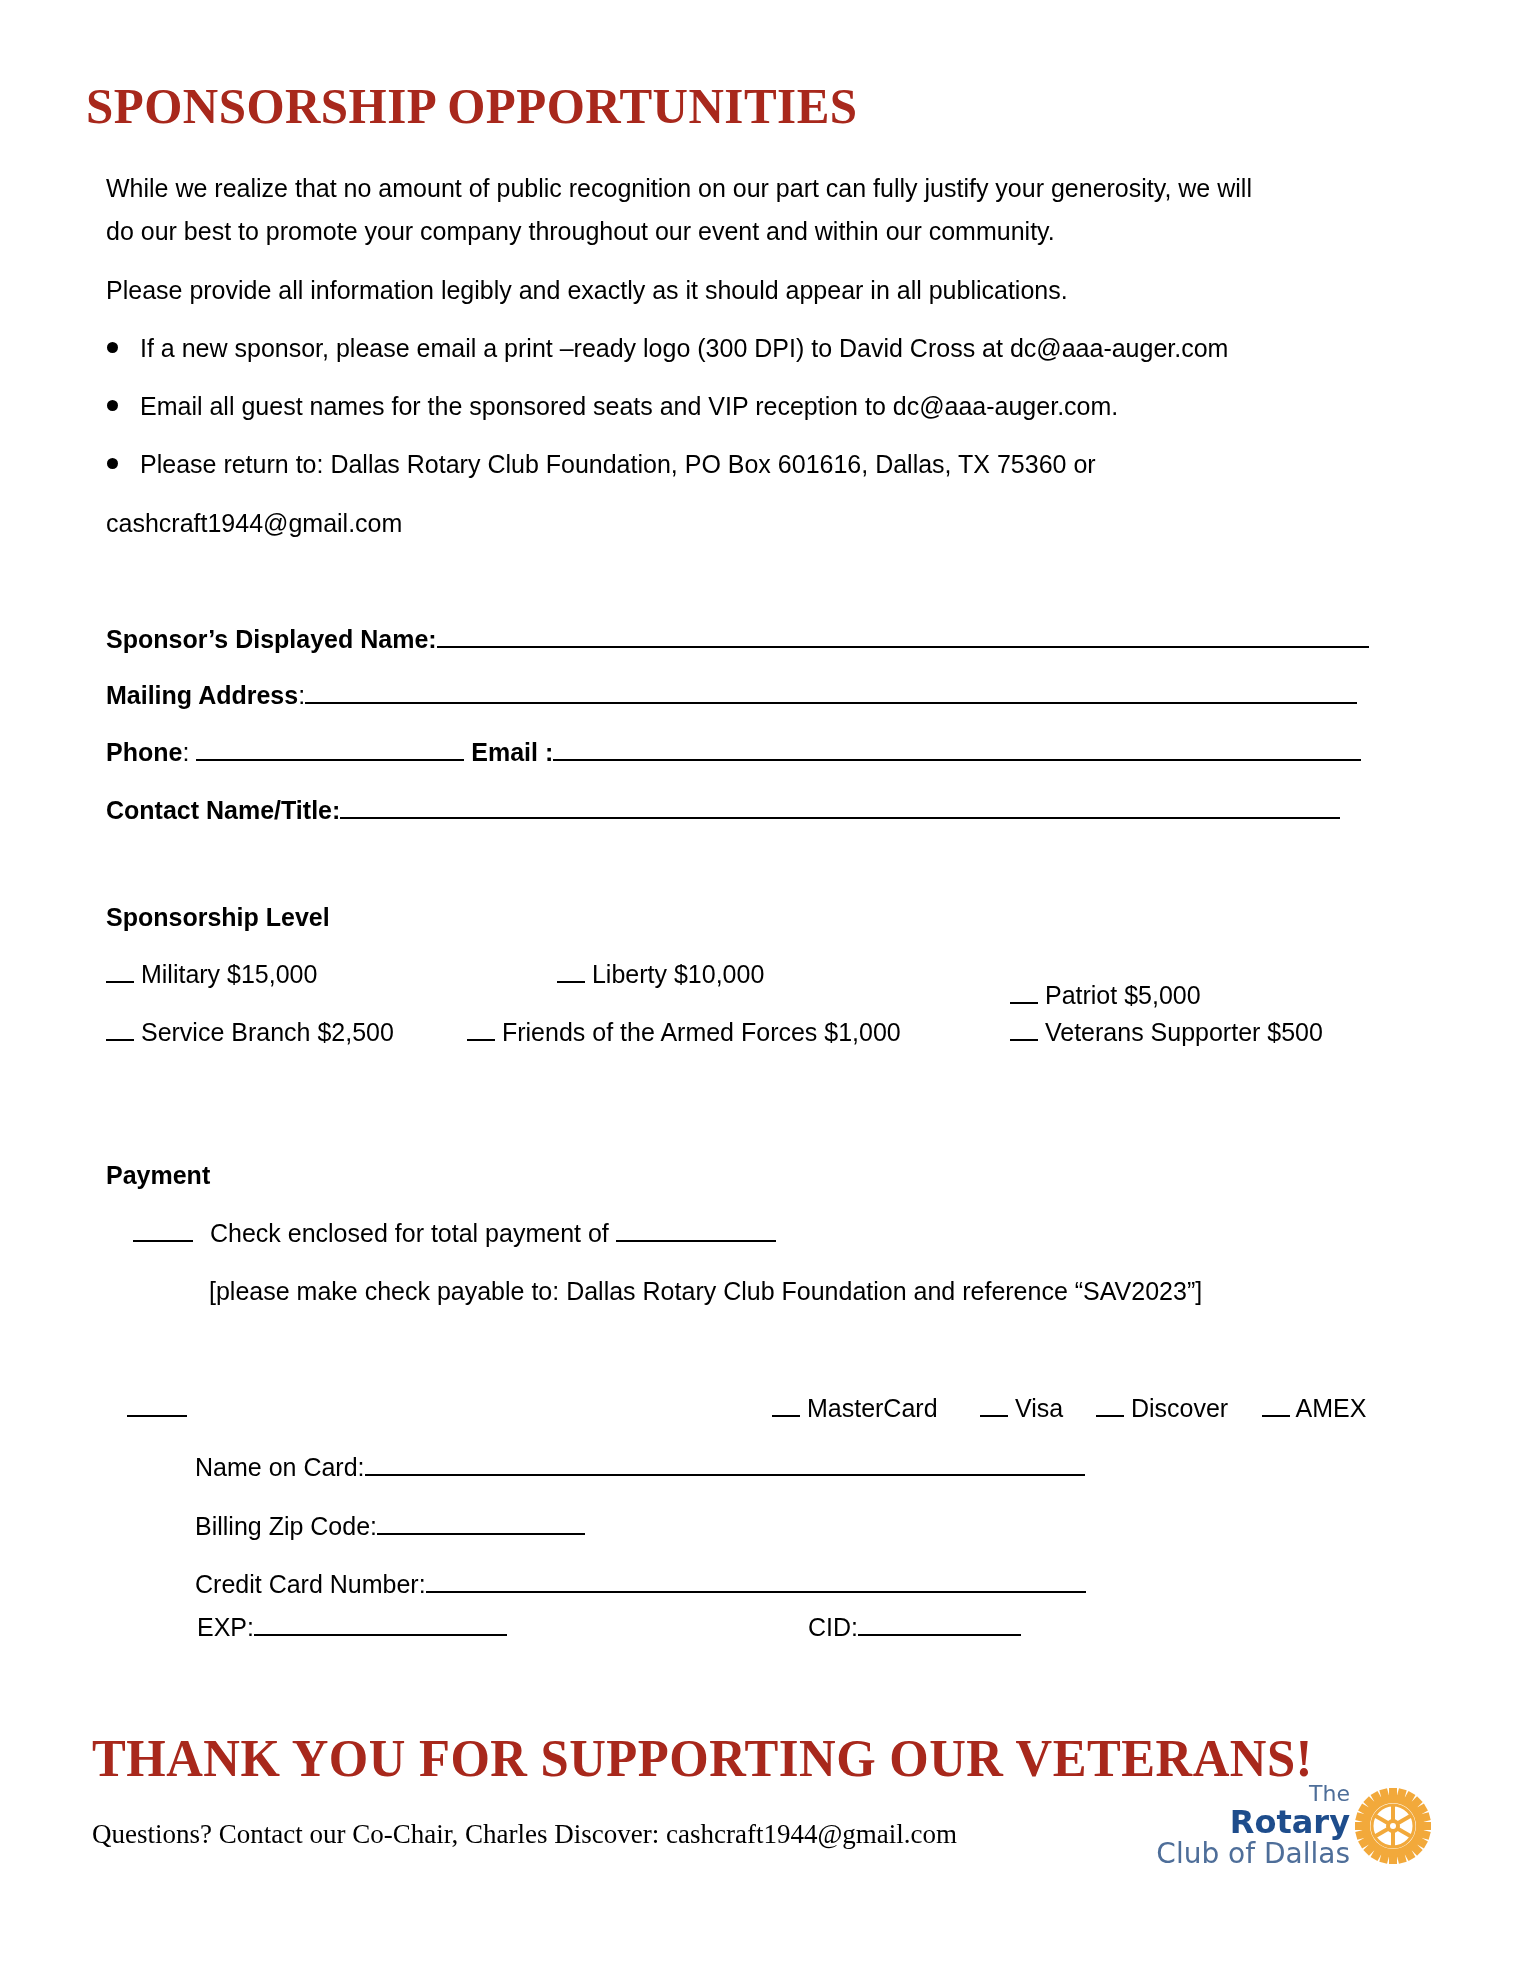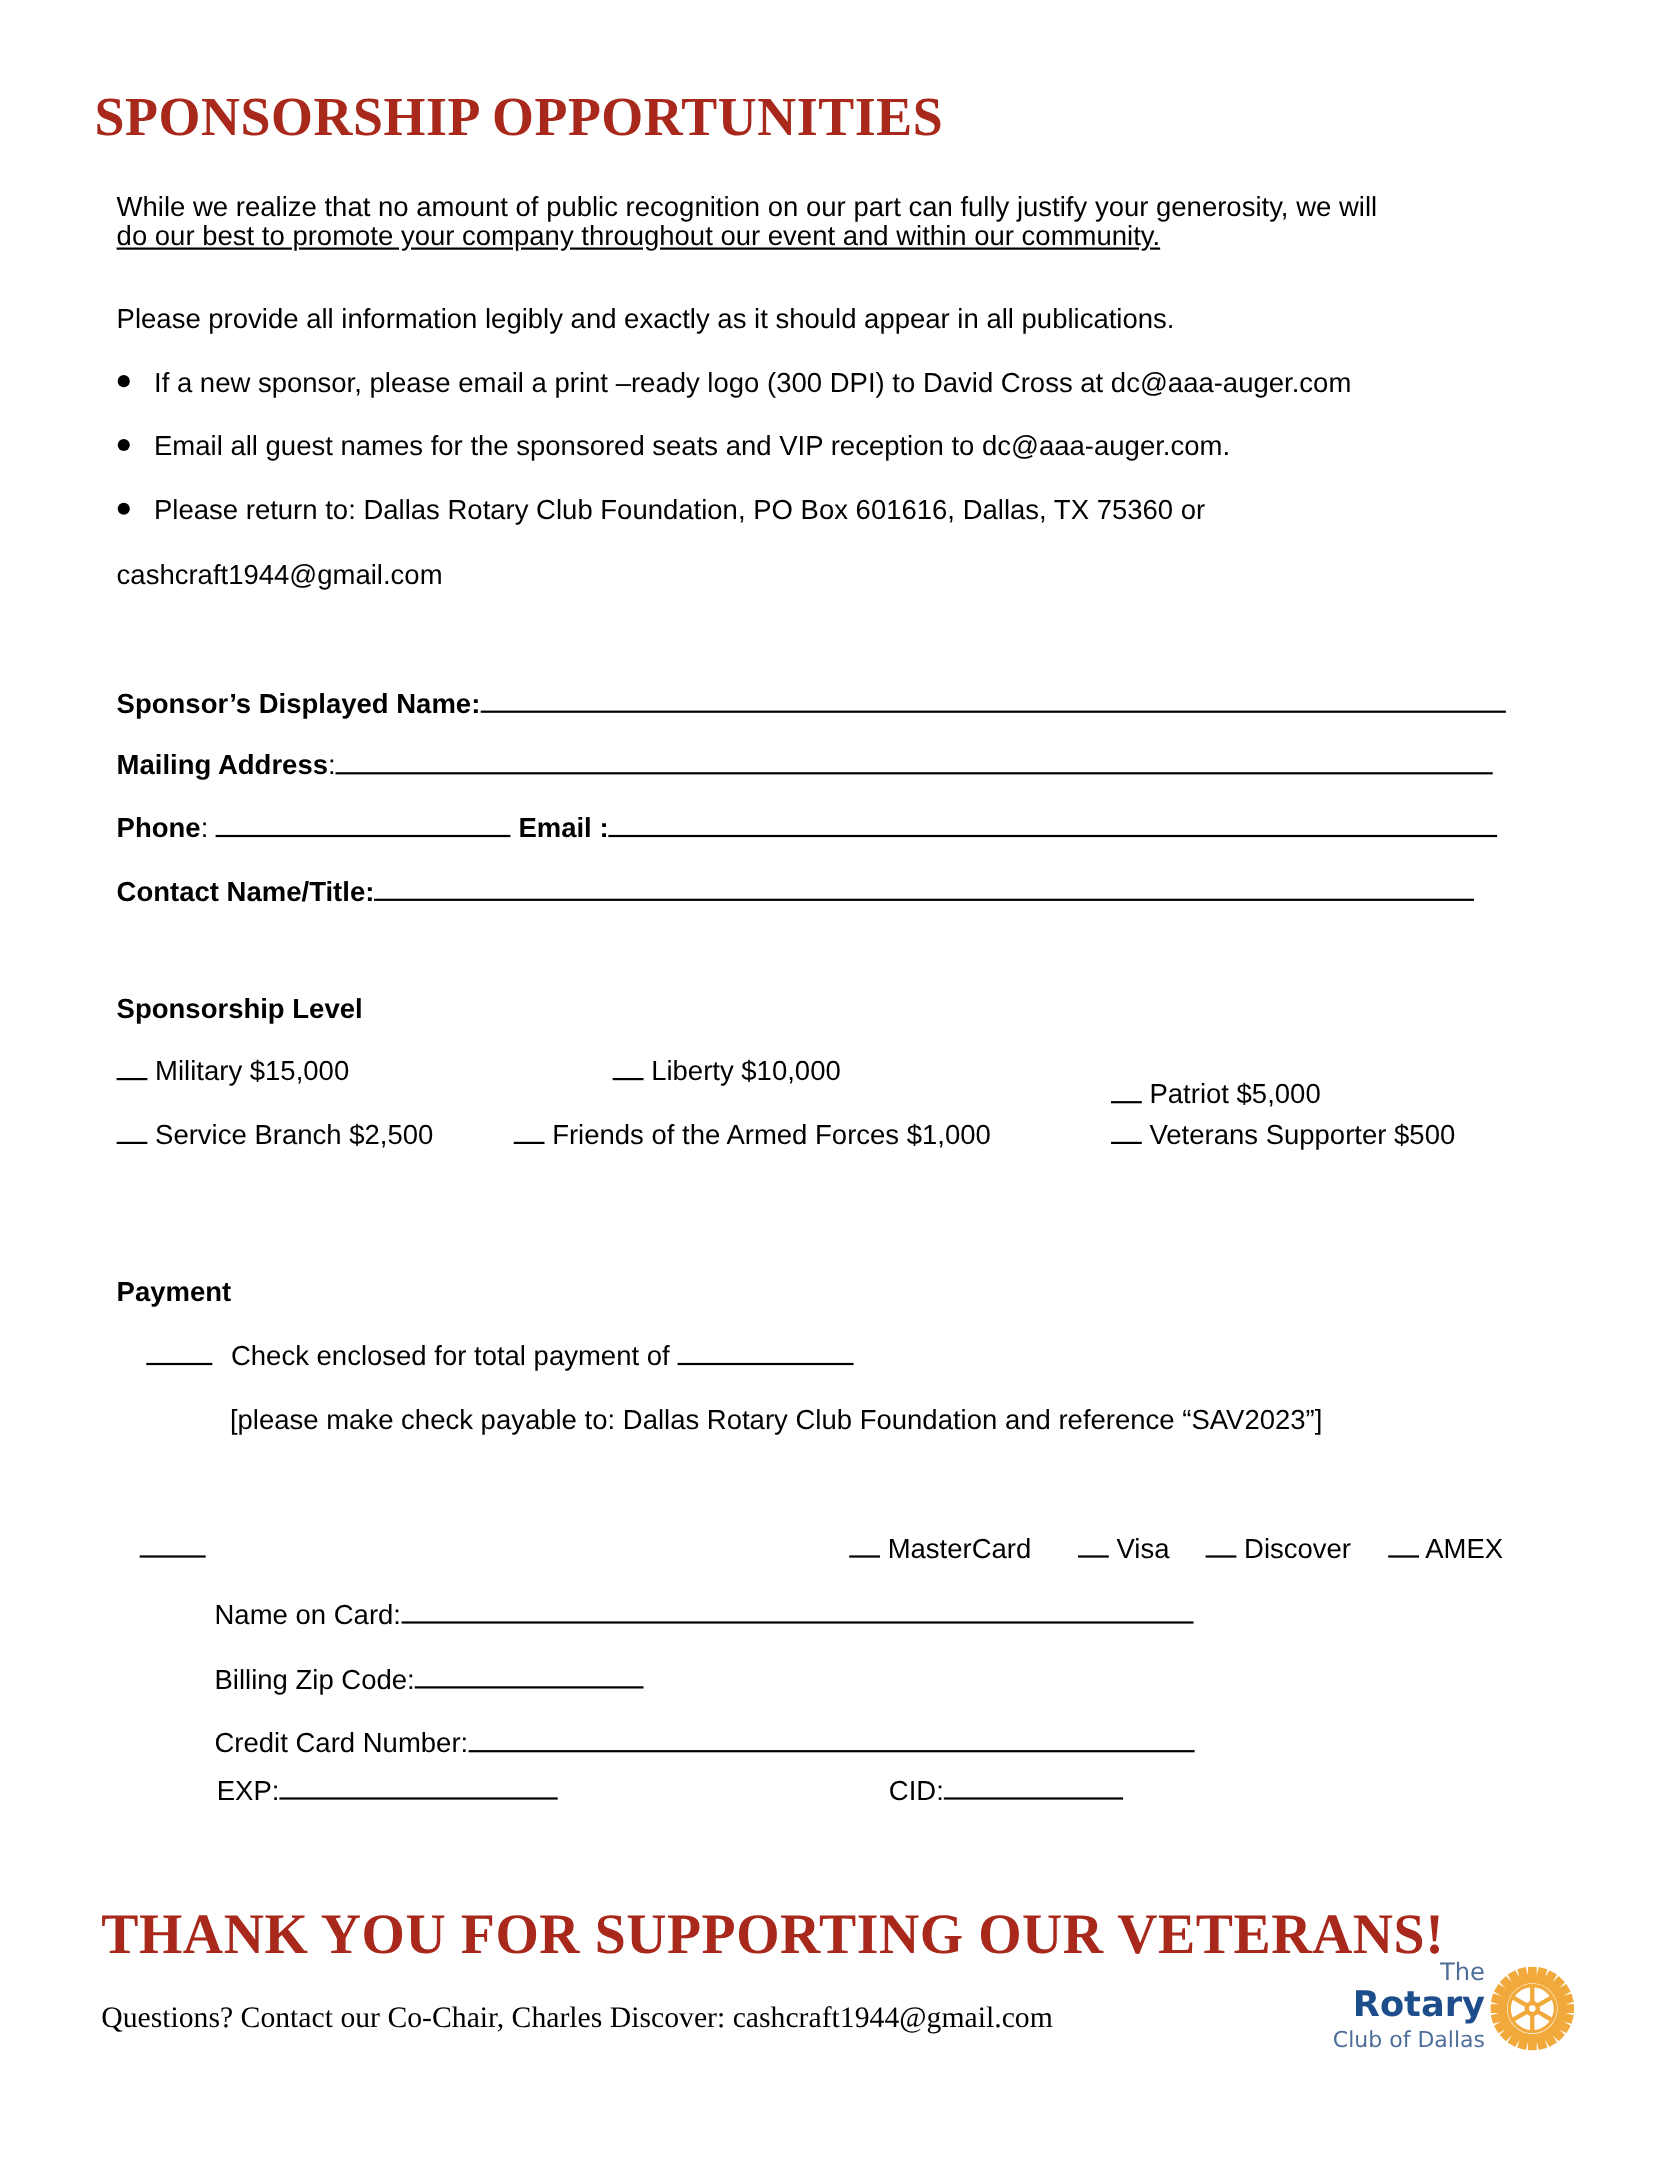--- a/index.html
+++ b/index.html
@@ -17,21 +17,21 @@
   .serif { font-family: "Liberation Serif", "DejaVu Serif", serif; }
   .logo-blue { color: #1E4D8C; }
   .logo-light { color: #4E6E99; }
 </style>
 </head>
 <body>
 
 <div class="abs stencil" style="left:86px; top:80px; font-size:50px; line-height:52px; transform: scaleX(0.98);">SPONSORSHIP OPPORTUNITIES</div>
 
 <div class="abs body-text" style="left:106px; top:173px;">While we realize that no amount of public recognition on our part can fully justify your generosity, we will</div>
-<div class="abs body-text" style="left:106px; top:200px;text-decoration:underline;">do our best to promote your company throughout our event and within our community.</div>
+<div class="abs body-text" style="left:106px; top:216px;">do our best to promote your company throughout our event and within our community.</div>
 <div class="abs body-text" style="left:106px; top:275px;">Please provide all information legibly and exactly as it should appear in all publications.</div>
 
 <div class="abs body-text" style="left:107px; top:333px;">
   <span class="bullet"></span><span>If a new sponsor, please email a print –ready logo (300 DPI) to David Cross at dc@aaa-auger.com</span>
 </div>
 <div class="abs body-text" style="left:107px; top:391px;">
   <span class="bullet"></span><span>Email all guest names for the sponsored seats and VIP reception to dc@aaa-auger.com.</span>
 </div>
 <div class="abs body-text" style="left:107px; top:449px;">
   <span class="bullet"></span><span>Please return to: Dallas Rotary Club Foundation, PO Box 601616, Dallas, TX 75360 or</span>
@@ -124,21 +124,21 @@
 <div class="abs body-text" style="left:808px; top:1612px;">
   <span>CID:</span><span class="fill" style="width:163px;"></span>
 </div>
 
 <div class="abs stencil" style="left:92px; top:1732px; font-size:52px; line-height:54px; transform: scaleX(0.975);">THANK YOU FOR SUPPORTING OUR VETERANS!</div>
 <div class="abs serif" style="left:92px; top:1818px; font-size:27px; line-height:32px;">Questions? Contact our Co-Chair, Charles Discover: cashcraft1944@gmail.com</div>
 
 <div class="abs" style="left:1200px; top:1780px; width:240px; height:100px;">
   <div class="abs logo-light" style="right:90px; top:2px; font-size:22px; line-height:24px; font-family:'DejaVu Sans', sans-serif;">The</div>
   <div class="abs logo-blue" style="right:90px; top:24px; font-size:32px; line-height:36px; font-weight:bold; font-family:'DejaVu Sans', sans-serif;">Rotary</div>
-  <div class="abs logo-light" style="right:90px; top:62px; font-size:20px; line-height:24px; font-family:'DejaVu Sans', sans-serif;">Club of Dallas</div>
+  <div class="abs logo-light" style="right:90px; top:62px; font-size:28px; line-height:24px; font-family:'DejaVu Sans', sans-serif;">Club of Dallas</div>
   <svg class="abs" style="left:155px; top:8px;" width="76" height="76" viewBox="0 0 76 76">
     <g fill="#F2A93B">
 
       <g transform="translate(38,38)">
         <rect x="-4" y="-38" width="8" height="8"></rect>
         <rect x="-4" y="-38" width="8" height="8" transform="rotate(15)"></rect>
         <rect x="-4" y="-38" width="8" height="8" transform="rotate(30)"></rect>
         <rect x="-4" y="-38" width="8" height="8" transform="rotate(45)"></rect>
         <rect x="-4" y="-38" width="8" height="8" transform="rotate(60)"></rect>
         <rect x="-4" y="-38" width="8" height="8" transform="rotate(75)"></rect>

